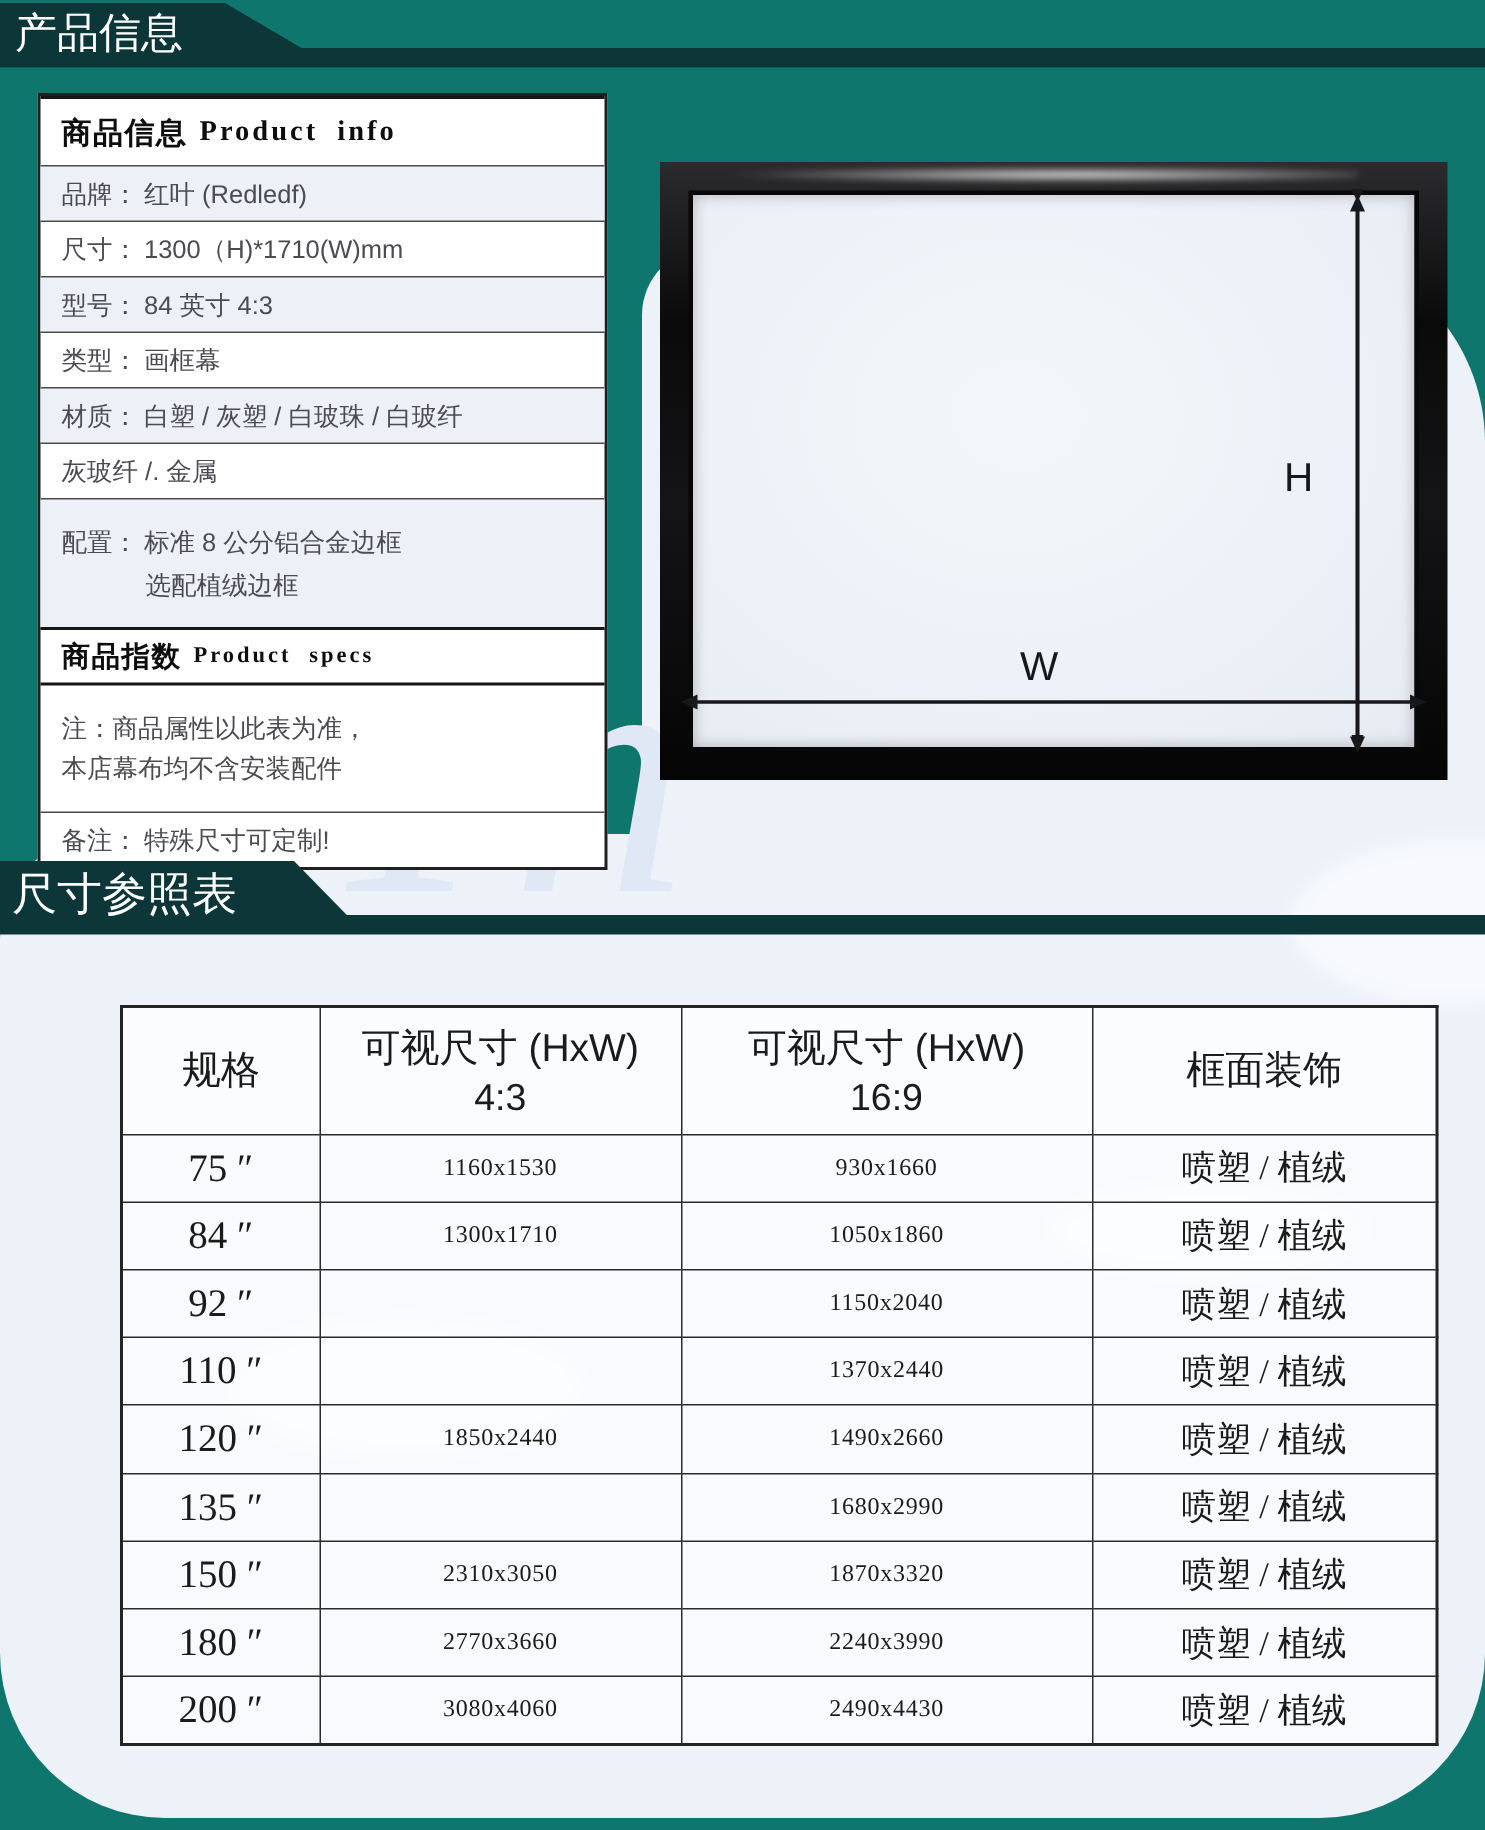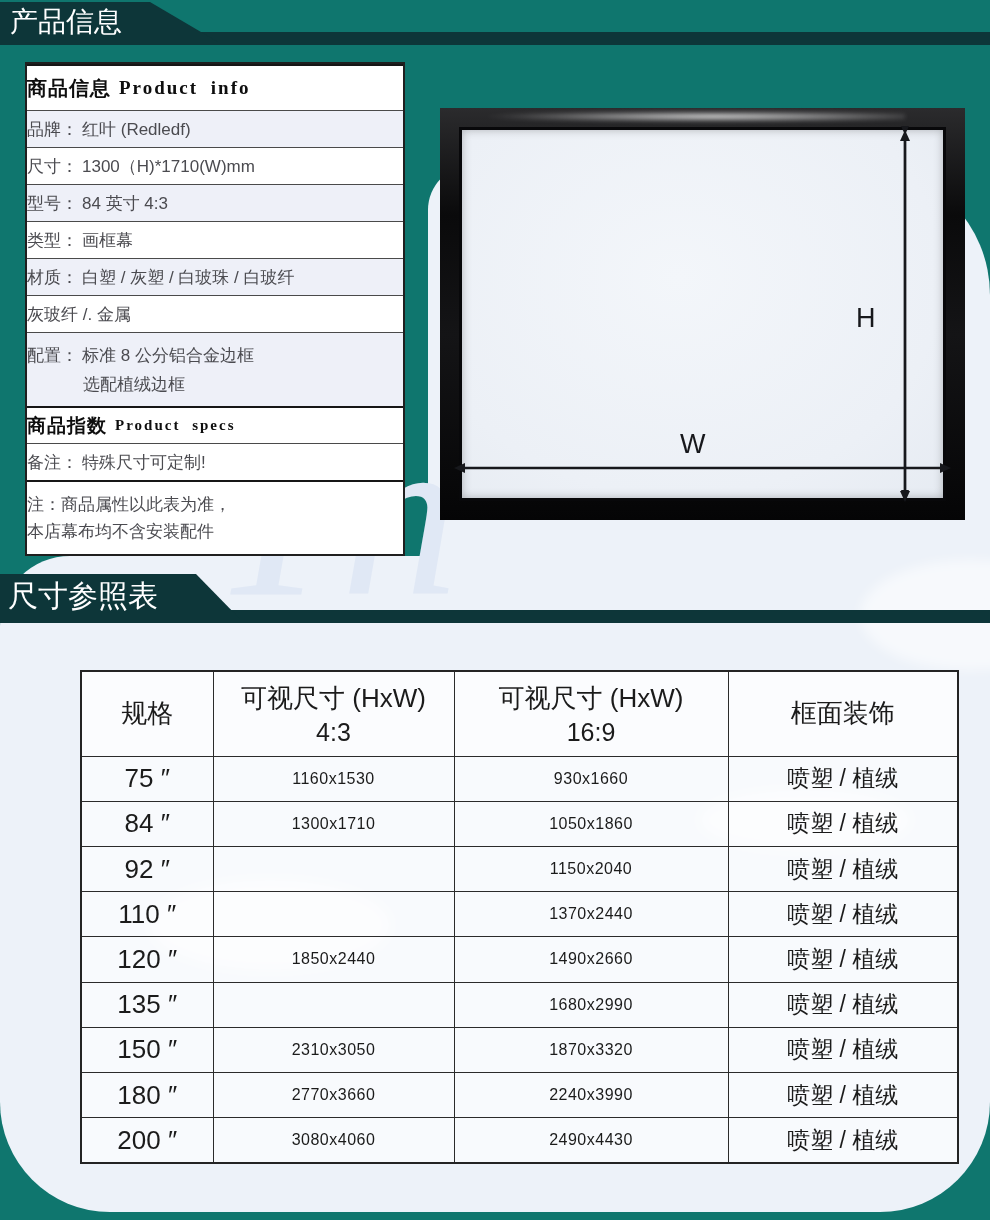--- a/index.html
+++ b/index.html
@@ -25,26 +25,26 @@
   .banner1{top:2px;height:40px;width:220px;font-size:28px;padding-left:10px;
     clip-path:polygon(0 0,150px 0,218px 100%,0 100%);}
   .bar1{top:32px;}
   .banner2{top:574px;height:45px;width:242px;font-size:30px;padding-left:8px;
     clip-path:polygon(0 0,196px 0,240px 100%,0 100%);}
   .bar2{top:610px;}
   
   .info-table{position:absolute;left:25px;top:62px;width:380px;z-index:2;
     border:2px solid #1f1f1f;background:#ffffff;box-sizing:border-box;}
   .info-row{box-sizing:border-box;border-top:1px solid #4a4a4a;
-    display:flex;align-items:center;
+    display:flex;align-items:center;padding-left:14px;
     font-size:17px;color:#4b4b50;}
   .info-row.first{border-top:none;}
   .info-row.h38{height:37px;}
   .info-row.h48{height:46px;}
-  .info-row.h76{height:74px;}
+  .info-row.h76{height:86px;}
   .info-row.alt{background:#eef0f8;}
   .info-row.head{font-weight:bold;color:#0e0e0e;border-top:2px solid #161616;}
   .info-row.head .cn{font-size:20px;letter-spacing:1px;}
   .info-row.head .en{font-family:"Liberation Serif","DejaVu Serif",serif;
     font-size:19px;margin-left:8px;letter-spacing:2px;word-spacing:6px;}
   .info-row .lbl{white-space:nowrap;}
   .info-row .val{margin-left:4px;white-space:nowrap;}
   .two-line{flex-direction:column;align-items:flex-start;justify-content:center;}
   .two-line .l2{margin-left:56px;margin-top:6px;}
   .note .l2{margin-left:0;margin-top:4px;}
@@ -67,21 +67,21 @@
     font-family:"Liberation Sans","DejaVu Sans",sans-serif;}
   .size-table col.c1{width:132px;}
   .size-table col.c2{width:241px;}
   .size-table col.c3{width:274px;}
   .size-table col.c4{width:230px;}
   .size-table td,.size-table th{border:1px solid #2b2b2b;text-align:center;
     vertical-align:middle;background:rgba(255,255,255,.62);color:#1b1b1b;
     font-weight:normal;padding:0;}
   .size-table{border:2px solid #242424;}
   .size-table thead tr{height:85px;}
-  .size-table tbody tr{height:43px;}
+  .size-table tbody tr{height:43px;font-family:Liberation Serif, serif;}
   .size-table th{font-size:26px;background:rgba(255,255,255,.75);}
   .size-table th .sub{font-size:25px;margin-top:2px;}
   .size-table td.spec{font-size:26px;}
   .size-table td.num{font-size:16px;letter-spacing:.5px;}
   .size-table td.deco{font-size:23px;}
 </style>
 </head>
 <body>
 
 <div id="canvas">
@@ -127,27 +127,27 @@
       <span class="val" style="margin-left:0;">灰玻纤 /. 金属</span>
     </div>
     <div class="info-row h76 alt two-line">
       <span><span class="lbl">配置：</span><span class="val">标准 8 公分铝合金边框</span></span>
       <span class="l2">选配植绒边框</span>
     </div>
     <div class="info-row h38 head">
       <span class="cn" style="font-size:19px;">商品指数</span>
       <span class="en" style="font-size:15px;">Product specs</span>
     </div>
-    <div class="info-row h38">
-      <span class="lbl">备注：</span>
-      <span class="val">特殊尺寸可定制!</span>
-    </div>
     <div class="info-row h76 two-line note" style="border-top:2px solid #161616;">
       <span>注：商品属性以此表为准，</span>
       <span class="l2">本店幕布均不含安装配件</span>
+    </div>
+    <div class="info-row h38">
+      <span class="lbl">备注：</span>
+      <span class="val">特殊尺寸可定制!</span>
     </div>
   </div>
 
   <div class="frame">
     <div class="screen"></div>
   </div>
   <svg class="dim-svg" width="525" height="412" viewBox="0 0 525 412">
     <defs>
       <marker id="ah" markerWidth="10" markerHeight="10" refX="8" refY="4" orient="auto" markerUnits="userSpaceOnUse">
         <path d="M0,0 L9,4 L0,8 z" fill="#17181c"></path>

